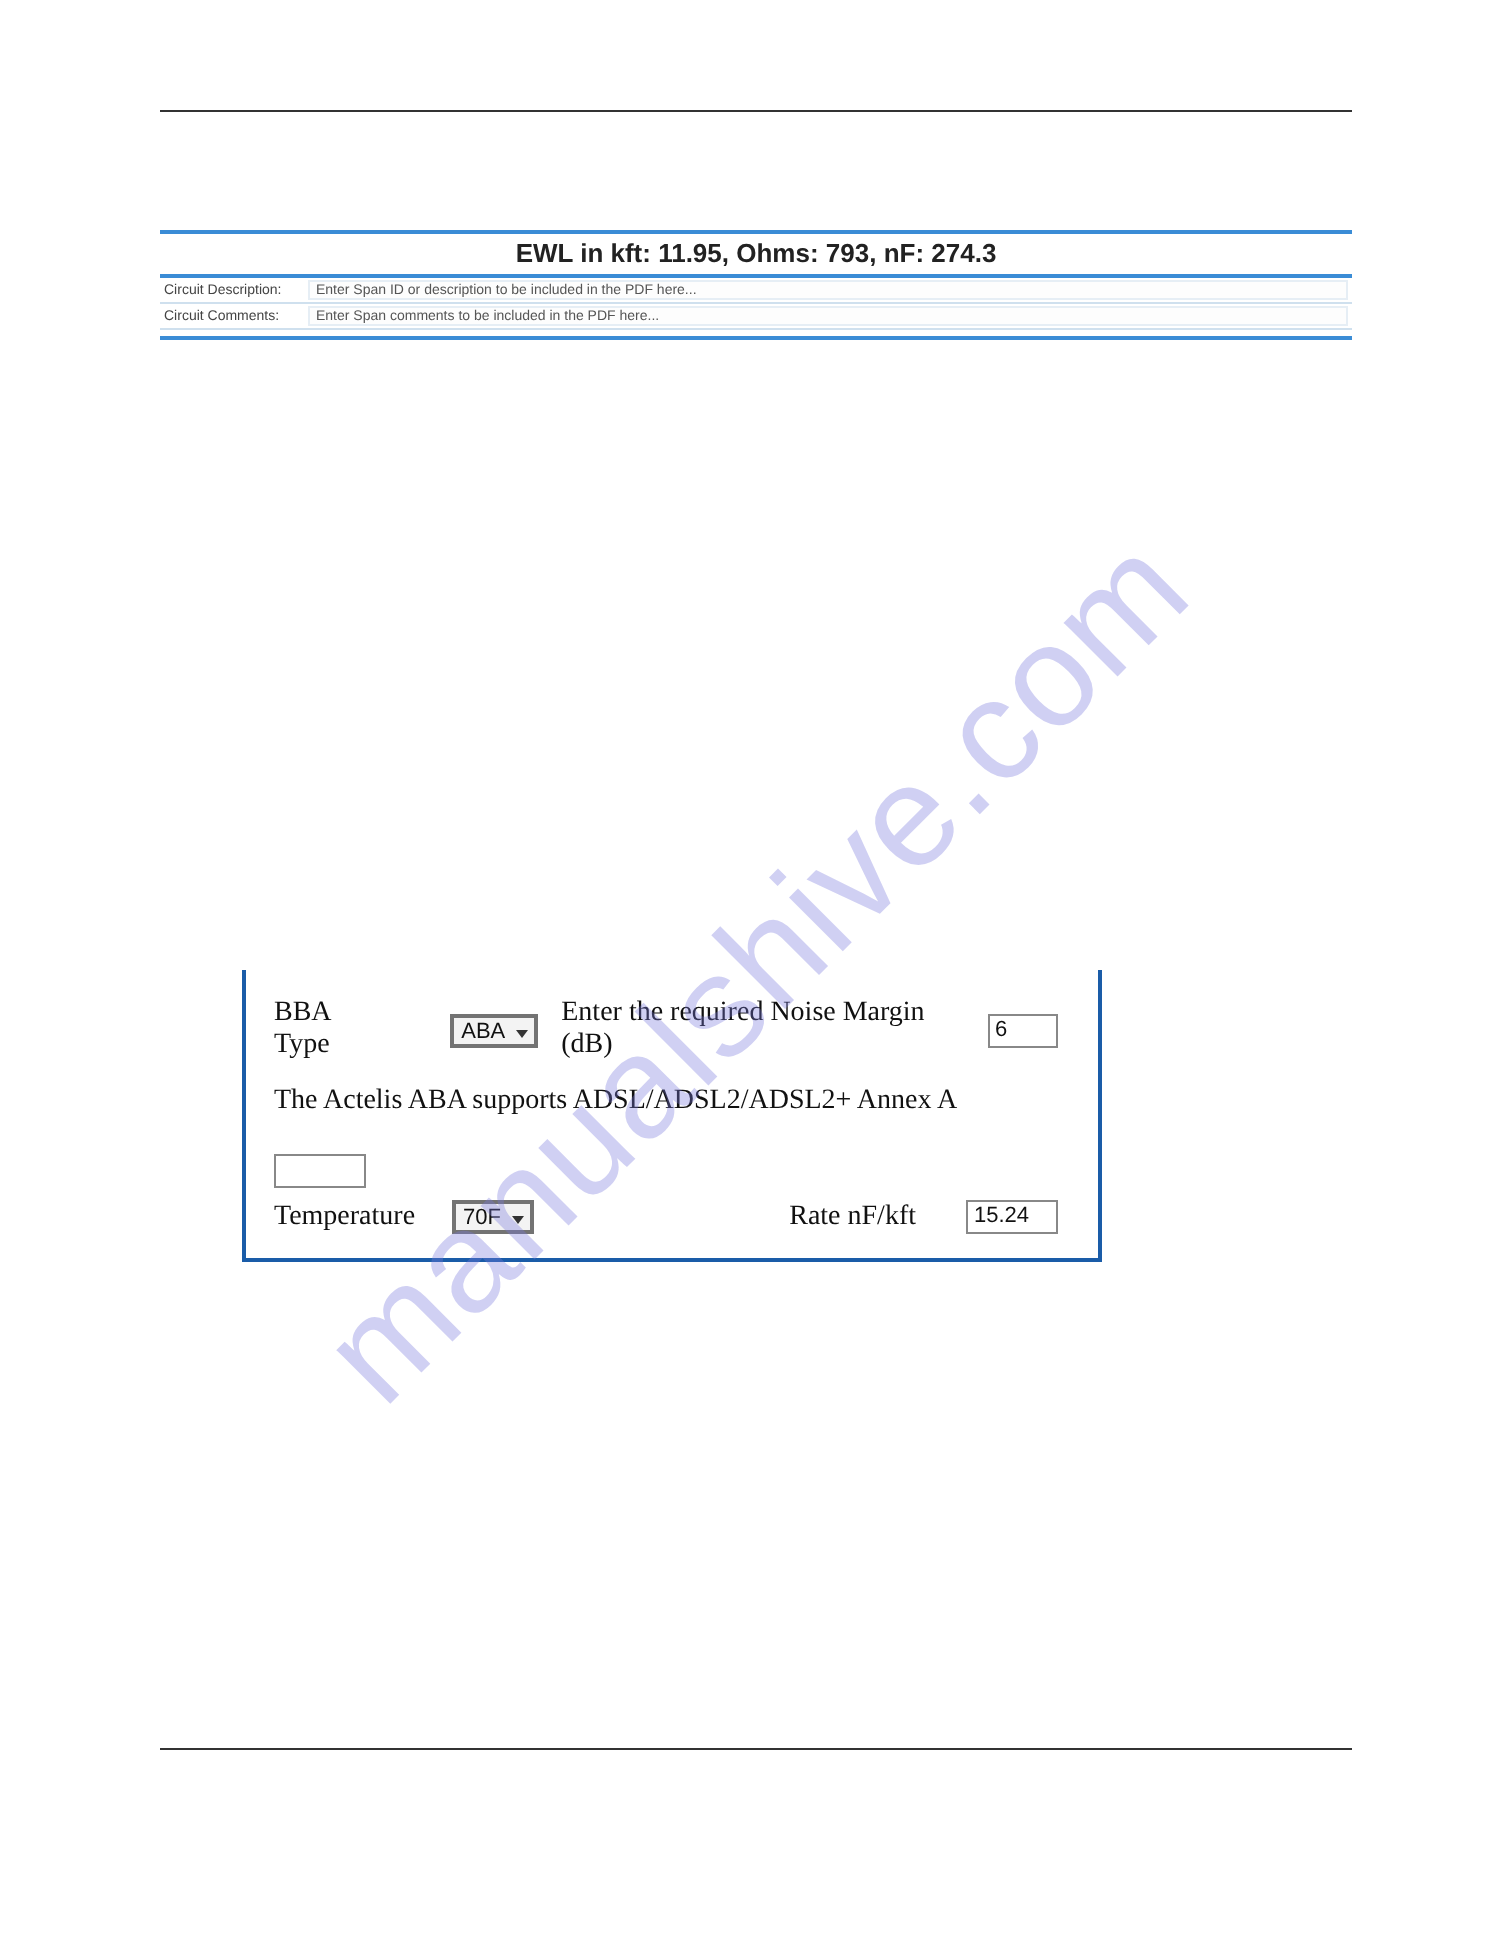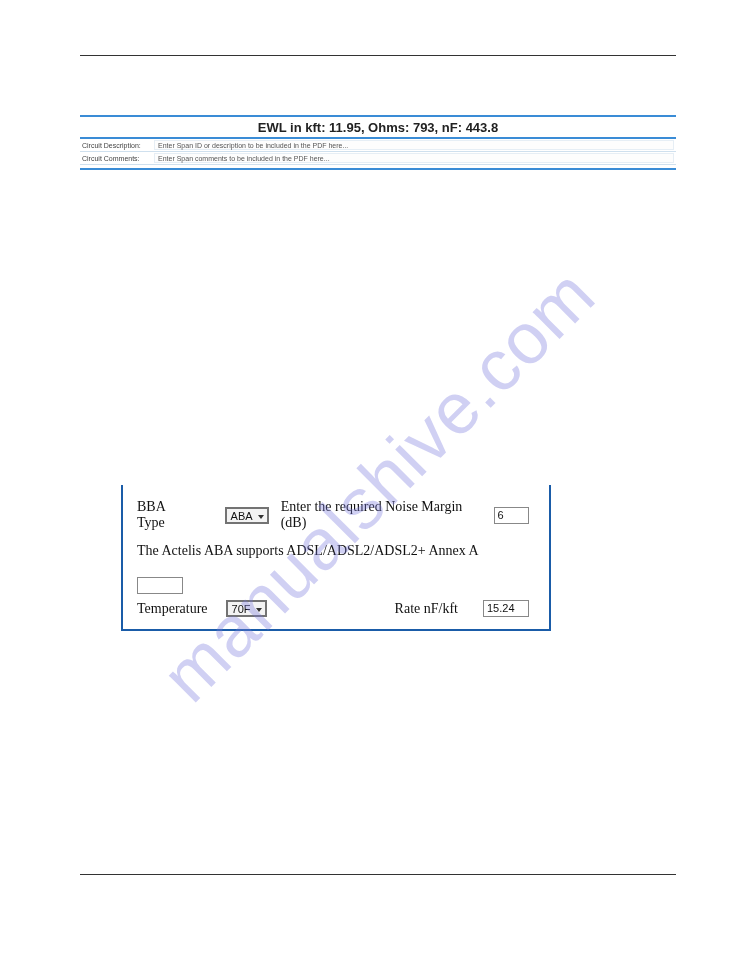--- a/index.html
+++ b/index.html
@@ -154,21 +154,21 @@
 
 <div class="page">
   <div class="top-rule"></div>
   <div class="bottom-rule"></div>
 </div>
 
 <div class="watermark">manualshive.com</div>
 
 <div class="summary">
   <div class="summary-title-bar">
-    <span class="summary-title">EWL in kft: 11.95, Ohms: 793, nF: 443.8</span>
+    <span class="summary-title">EWL in kft: 11.95, Ohms: 793, nF: 274.3</span>
   </div>
   <div class="summary-row">
     <div class="lbl">Circuit Description:</div>
     <div class="field">Enter Span ID or description to be included in the PDF here...</div>
   </div>
   <div class="summary-row">
     <div class="lbl">Circuit Comments:</div>
     <div class="field">Enter Span comments to be included in the PDF here...</div>
   </div>
   <div class="summary-bottom-rule"></div>

